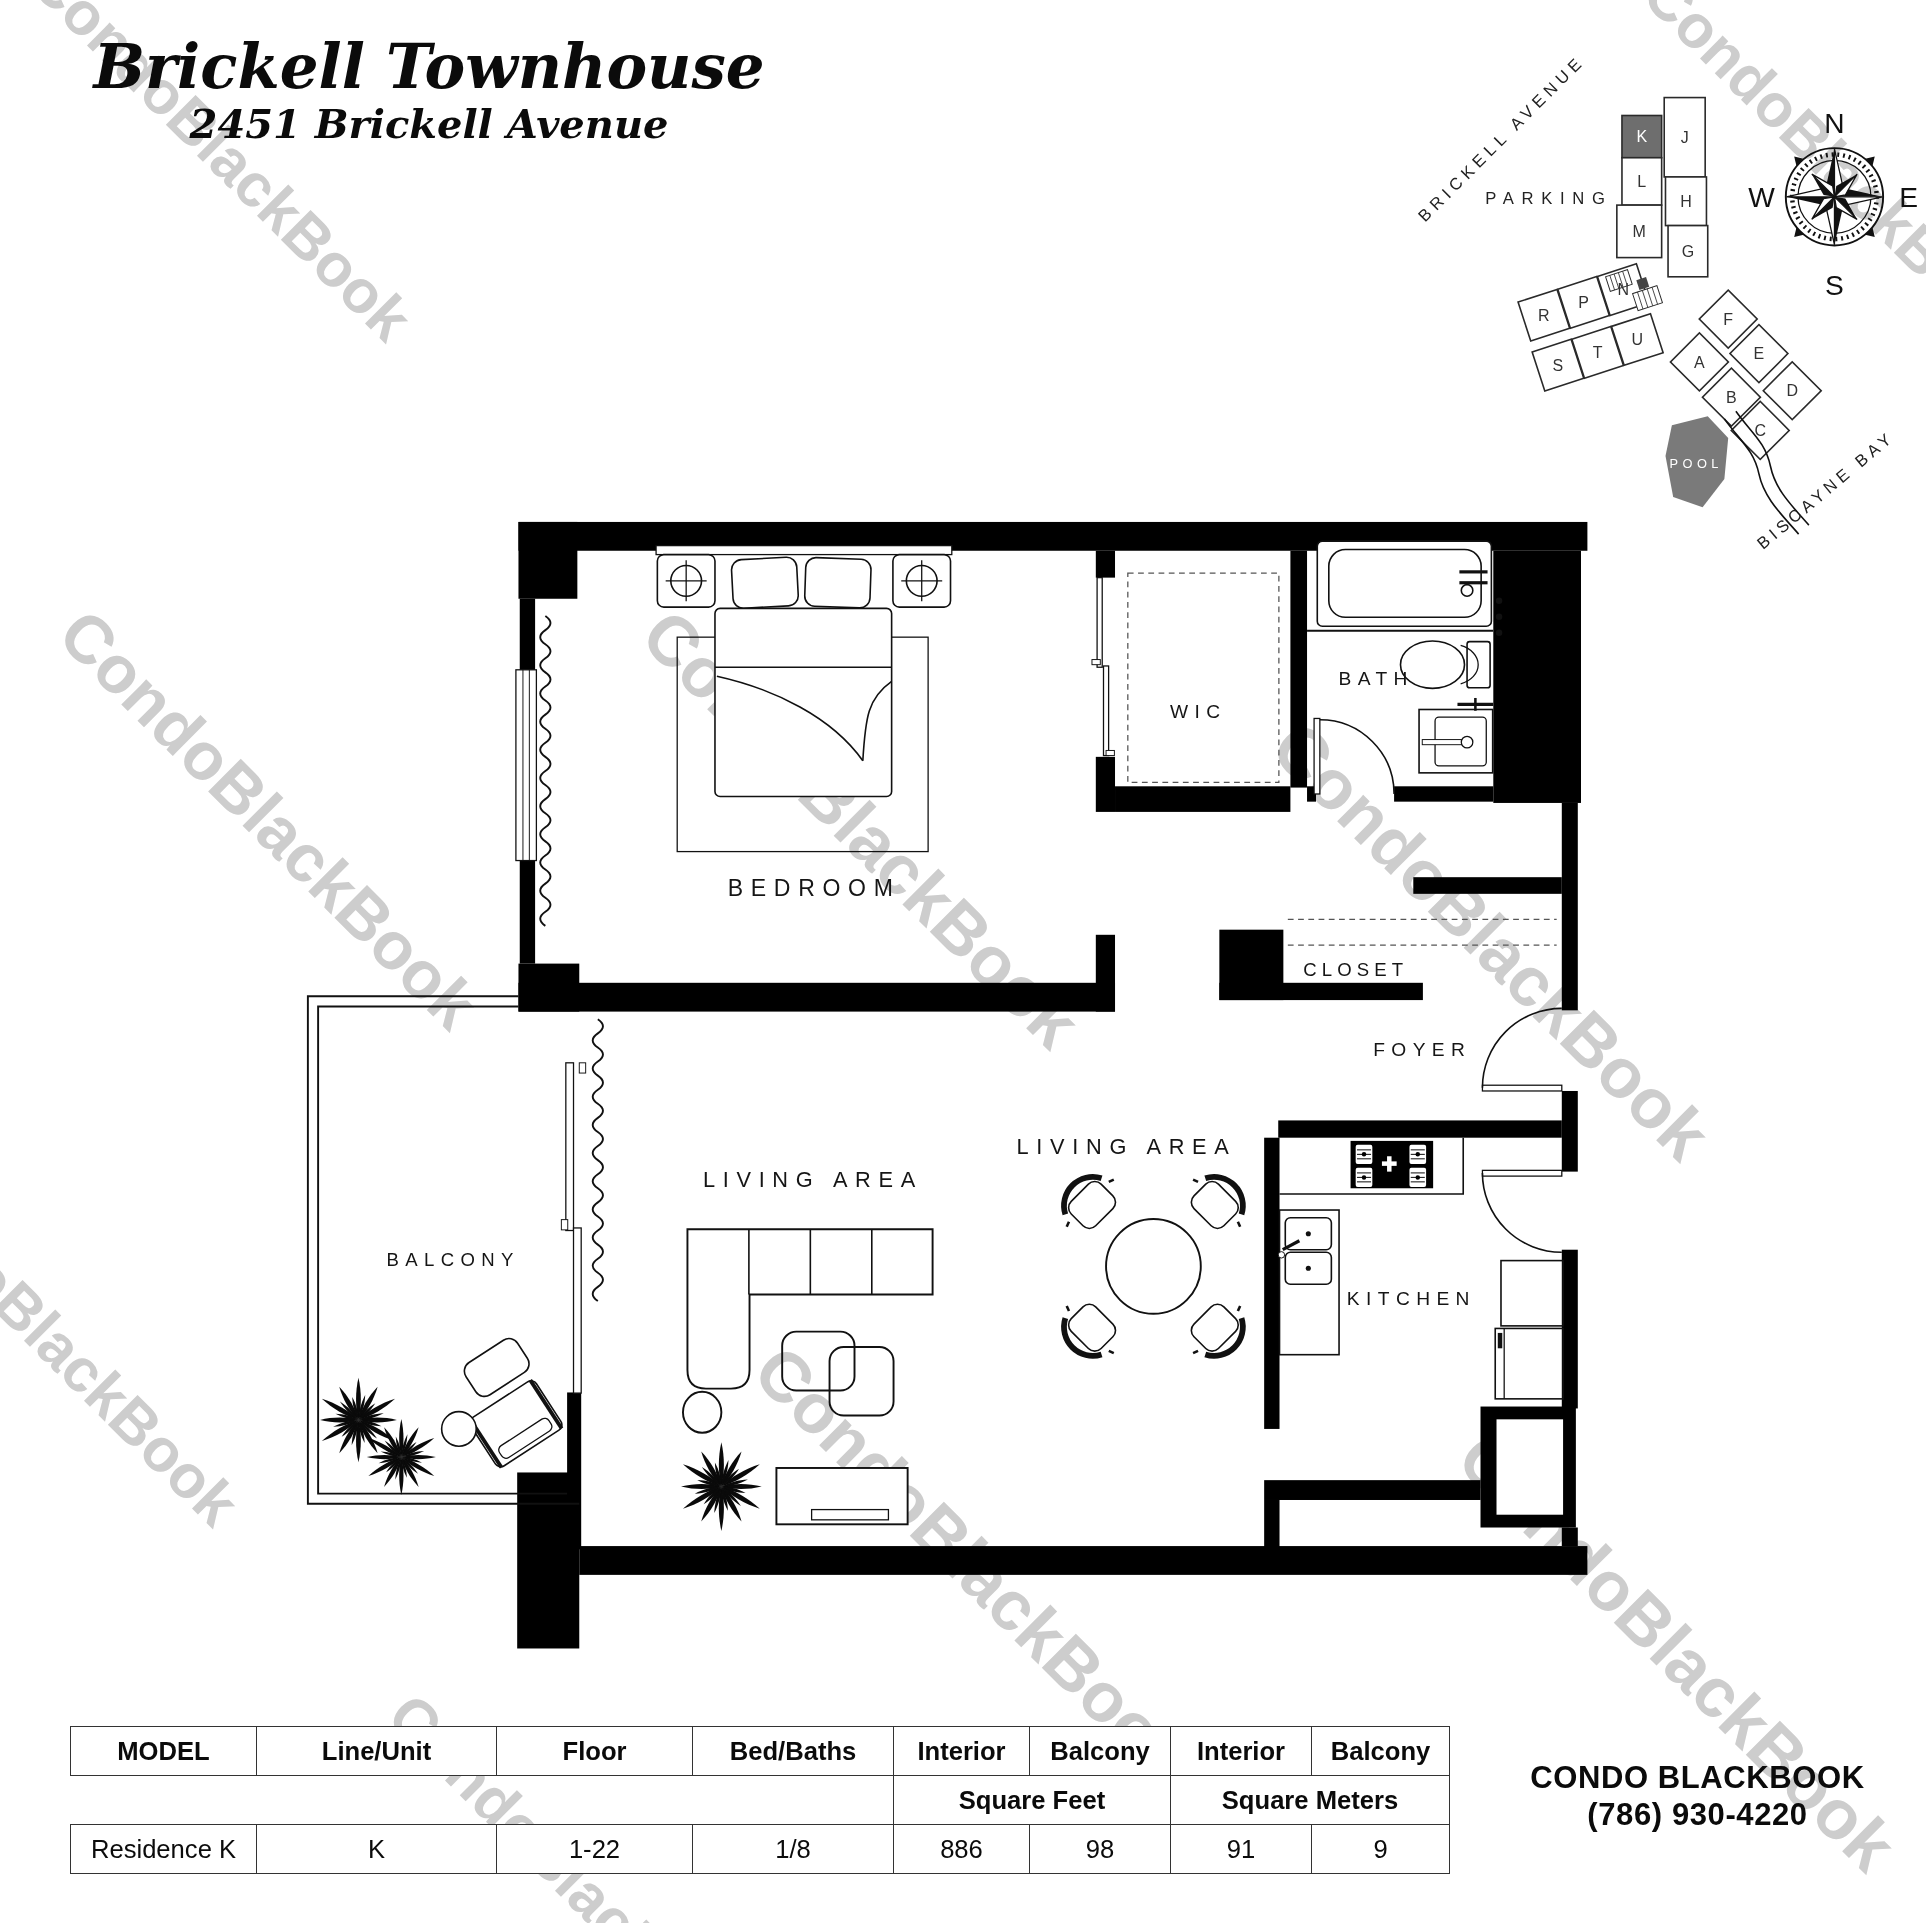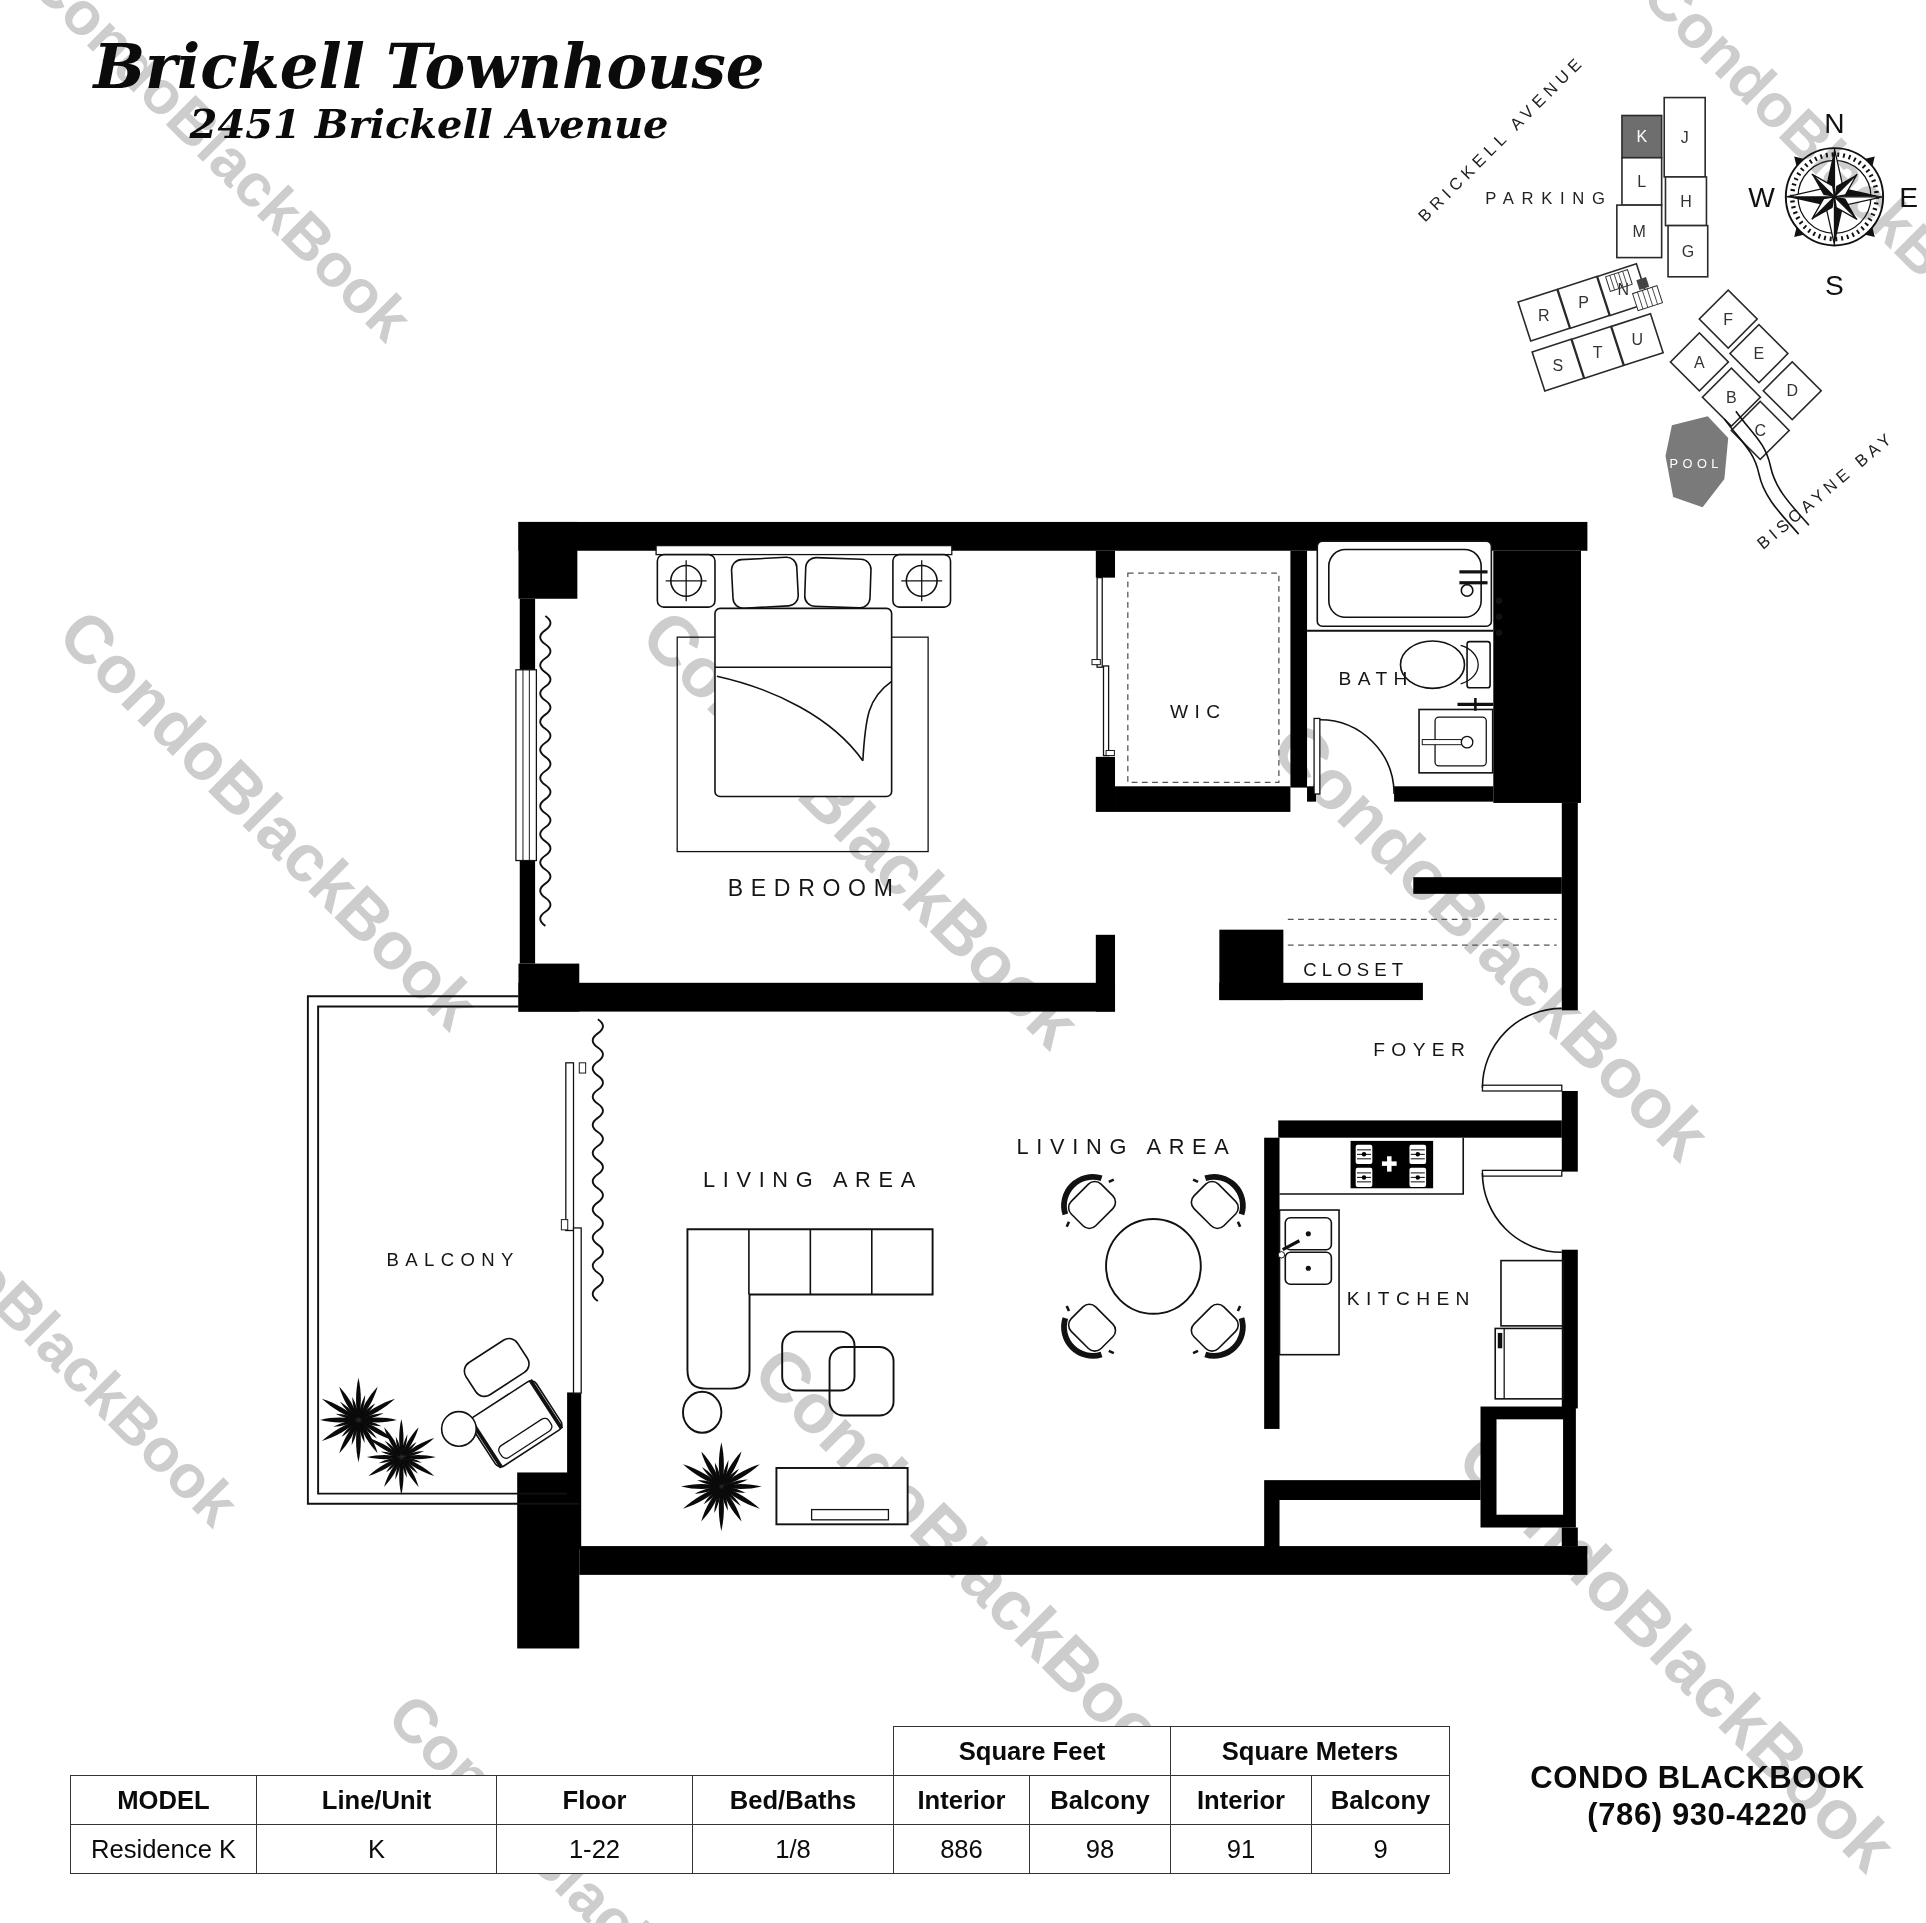--- a/index.html
+++ b/index.html
@@ -441,33 +441,33 @@
       <col style="width:240px">
       <col style="width:196px">
       <col style="width:201px">
     <col style="width:136px">
       <col style="width:141px">
       <col style="width:141px">
       <col style="width:138px">
   </colgroup>
   <tbody>
       <tr style="height:49px">
-    <td class="nb" colspan="4"></td>
-    <th colspan="2">Square Feet</th>
-    <th colspan="2">Square Meters</th>
-  </tr>
-  <tr style="height:49px">
     <th>MODEL</th>
     <th>Line/Unit</th>
     <th>Floor</th>
     <th>Bed/Baths</th>
     <th>Interior</th>
     <th>Balcony</th>
     <th>Interior</th>
     <th>Balcony</th>
+  </tr>
+  <tr style="height:49px">
+    <td class="nb" colspan="4"></td>
+    <th colspan="2">Square Feet</th>
+    <th colspan="2">Square Meters</th>
   </tr>
   <tr style="height:49px">
     <td>Residence K</td>
     <td>K</td>
     <td>1-22</td>
     <td>1/8</td>
     <td>886</td>
     <td>98</td>
     <td>91</td>
     <td>9</td>

